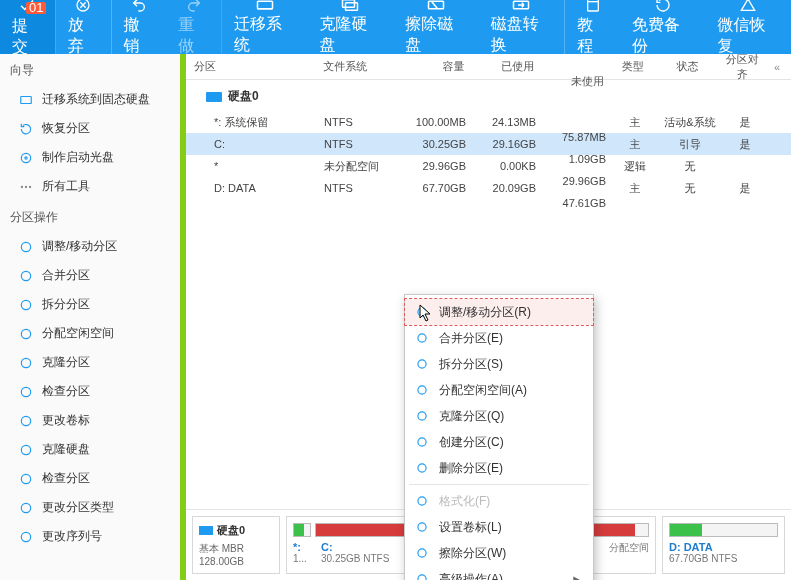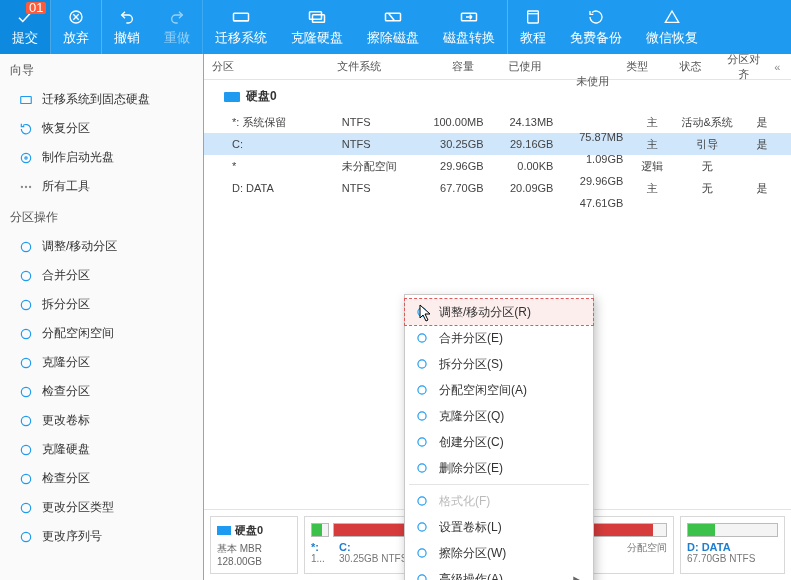--- a/index.html
+++ b/index.html
@@ -1,26 +1,26 @@
 <!DOCTYPE html>
 <html><head>
 <meta charset="utf-8">
 <style>
   * { box-sizing: border-box; margin: 0; padding: 0; font-family: "Microsoft YaHei", Arial, sans-serif; }
   body { width: 791px; height: 580px; overflow: hidden; background: #fff; font-size: 12px; color: #333; }
   .toolbar { background: #1e9bf0; height: 54px; display: flex; align-items: stretch; color: #fff; }
   .tool { display: flex; flex-direction: column; align-items: center; justify-content: center; padding: 0 12px; cursor: pointer; min-width: 50px; position: relative; }
   .tool .icon { height: 20px; display: flex; align-items: center; justify-content: center; }
-  .tool .lbl { font-size: 13px; margin-top: 2px; }
+  .tool .lbl { font-size: 16px; margin-top: 2px; }
   .tool.disabled { opacity: .55; }
   .tool.submit { background: #0d8ae0; }
   .tool .badge { position: absolute; top: 2px; left: 26px; background: #ff5a3a; color: #fff; font-size: 13px; padding: 0 3px; border-radius: 2px; line-height: 12px; }
   .tool.sep { border-right: 1px solid rgba(255,255,255,.25); }
   .main { display: flex; height: calc(580px - 54px); }
-  .sidebar { width: 204px; border-right: 1px solid #84cc16; overflow-y: auto; background: #fafafa; }
+  .sidebar { width: 186px; border-right: 6px solid #84cc16; overflow-y: auto; background: #fafafa; }
   .side-group-title { font-size: 12px; color: #555; padding: 8px 10px 6px; }
   .side-item { display: flex; align-items: center; padding: 6px 10px 6px 18px; cursor: pointer; color: #333; }
   .side-item .si-icon { width: 16px; height: 16px; margin-right: 8px; display: flex; align-items: center; justify-content: center; color: #1e9bf0; }
   .side-item.arrow .si-icon { color: #888; }
   .content { flex: 1; display: flex; flex-direction: column; overflow: hidden; }
   .grid-header, .grid-row { display: flex; align-items: center; padding: 0 4px; }
   .grid-header { height: 26px; border-bottom: 1px solid #e4e4e4; font-size: 11px; color: #555; }
   .gh-more { width: 20px; text-align: center; color: #888; }
   .col { padding: 0 4px; }
   .c-part   { width: 130px; }

